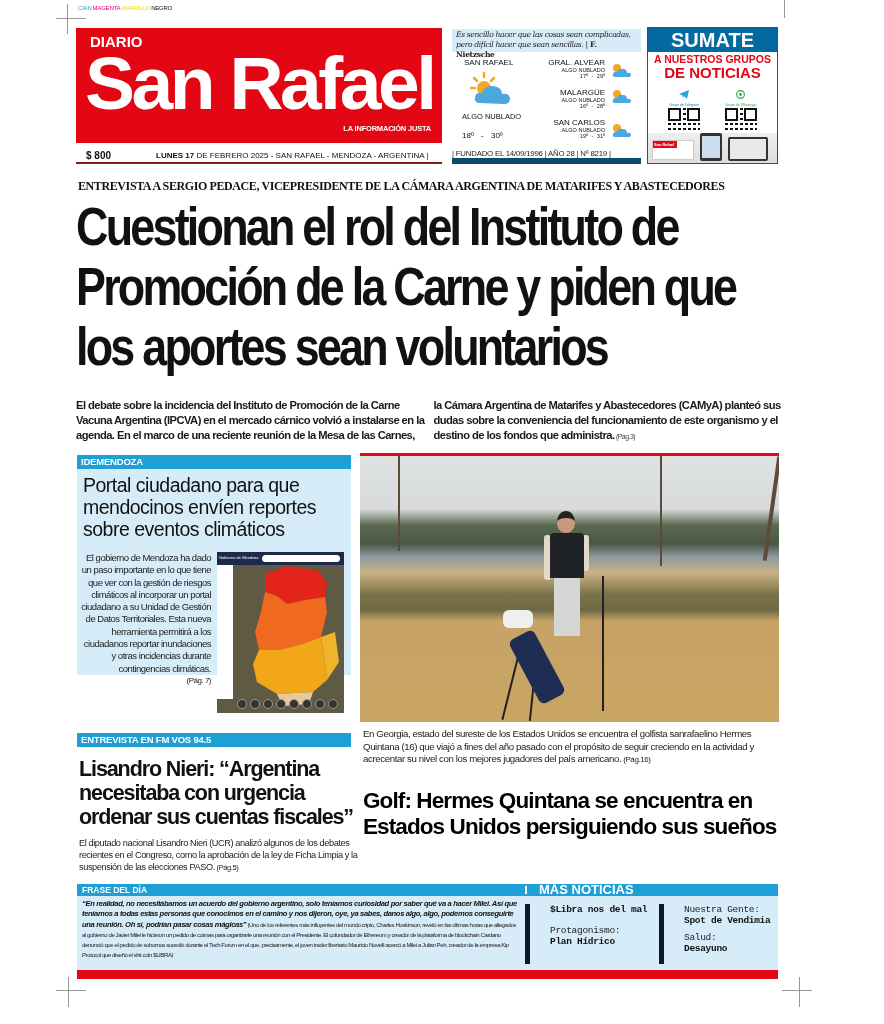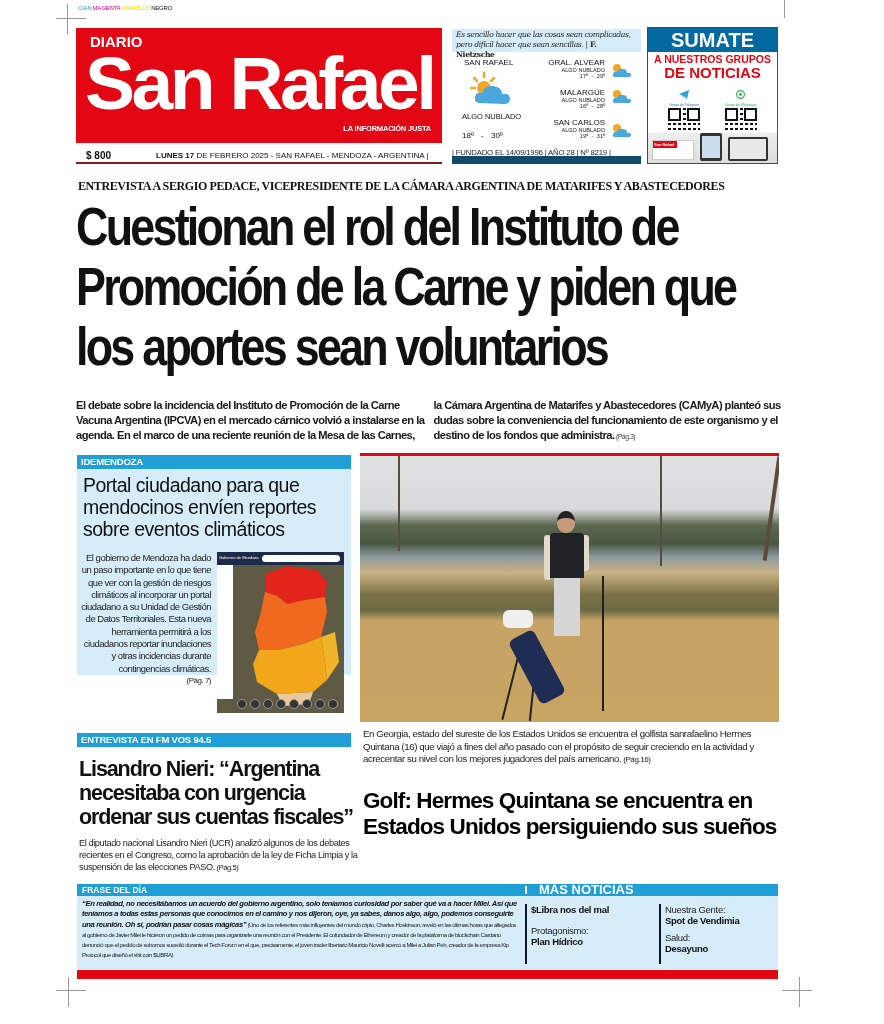--- a/index.html
+++ b/index.html
@@ -26,21 +26,21 @@
   .weather { position: absolute; left: 452px; top: 55px; width: 189px; height: 92px; font-size: 7px; }
   .w-main-city { position: absolute; left: 12px; top: 3px; font-size: 8px; }
   .w-main-icon { position: absolute; left: 18px; top: 16px; }
   .w-main-cond { position: absolute; left: 10px; top: 57px; font-size: 7.5px; }
   .w-main-temp { position: absolute; left: 10px; top: 76px; font-size: 8px; word-spacing: 5px; }
   .w-row { position: absolute; left: 83px; width: 70px; text-align: right; }
   .w-row .c { font-size: 8px; }
   .w-row .s { font-size: 5.5px; }
   .w-row .t { font-size: 5.5px; word-spacing: 2px; }
   .w-icon-sm { position: absolute; left: 158px; }
-  .founding { position: absolute; left: 452px; top: 148px; width: 189px; height: 16px; border-bottom: 8px solid #0c4a6e; font-size: 7.8px; display: flex; align-items: center; letter-spacing: -0.2px; color: #222; }
+  .founding { position: absolute; left: 452px; top: 148px; width: 189px; height: 16px; border-bottom: 6px solid #0c4a6e; font-size: 7.8px; display: flex; align-items: center; letter-spacing: -0.2px; color: #222; }
 
   
   .ad { position: absolute; left: 647px; top: 27px; width: 131px; height: 137px; border: 1px solid #e30613; background: #fff; overflow: hidden; }
   .ad .top { background: #0369a1; color: #fff; text-align: center; height: 24px; font-weight: bold; font-size: 20px; line-height: 24px; }
   .ad .sub1 { color: #e30613; text-align: center; font-weight: bold; font-size: 10.5px; margin-top: 1px; }
   .ad .sub2 { color: #e30613; text-align: center; font-weight: bold; font-size: 15px; line-height: 16px; }
   .ad .qrs { display: flex; justify-content: space-around; margin-top: 4px; padding: 0 8px; }
   .ad .qr { width: 38px; text-align: center; }
   .ad .qr .lbl { font-size: 3.5px; color: #2176c2; }
   .ad .qr .code { width: 32px; height: 32px; margin: 1px auto 0; background:
@@ -106,21 +106,21 @@
   
   .band { position: absolute; left: 77px; top: 884px; width: 701px; height: 86px; background: #d6ecf8; }
   .band .bar { position: absolute; left: 0; top: 0; width: 100%; height: 12px; background: #1e9fd6; }
   .band .bar .l { position: absolute; left: 5px; top: 0; color: #fff; font-weight: bold; font-size: 8.5px; line-height: 12px; }
   .band .bar .sep { position: absolute; left: 448px; top: 2px; width: 2px; height: 8px; background: #fff; }
   .band .bar .r { position: absolute; left: 462px; top: 0; color: #fff; font-weight: bold; font-size: 13px; line-height: 12px; }
   .band .frase { position: absolute; left: 5px; top: 15px; width: 436px; font-size: 7px; line-height: 10.3px; letter-spacing: -0.45px; color: #222; }
   .band .frase b { font-weight: bold; font-style: italic; font-size: 7.6px; letter-spacing: -0.35px; color: #111; }
   .band .frase .ctx { font-size: 6.1px; letter-spacing: -0.45px; }
   .band .more { position: absolute; left: 448px; top: 20px; width: 250px; height: 60px; }
-  .more .col { position: absolute; top: 0; border-left: 2px solid #0f172a; padding-left: 4px; height: 60px; }
+  .more .col { position: absolute; top: 0; border-left: 5px solid #0f172a; padding-left: 20px; height: 60px; font-family: Liberation Mono, monospace; }
   .more .item { font-size: 9.5px; line-height: 11px; margin-bottom: 6px; letter-spacing: -0.3px; }
   .more .item .k { display: block; color: #222; }
   .more .item .v { display: block; font-weight: bold; color: #111; }
   .redfoot { position: absolute; left: 77px; top: 970px; width: 701px; height: 9px; background: #e30613; }
 </style>
 </head>
 <body>
 
 <div class="crop" style="left:56px;top:18px;width:30px;height:1px;"></div>
 <div class="crop" style="left:67px;top:4px;width:1px;height:30px;"></div>

